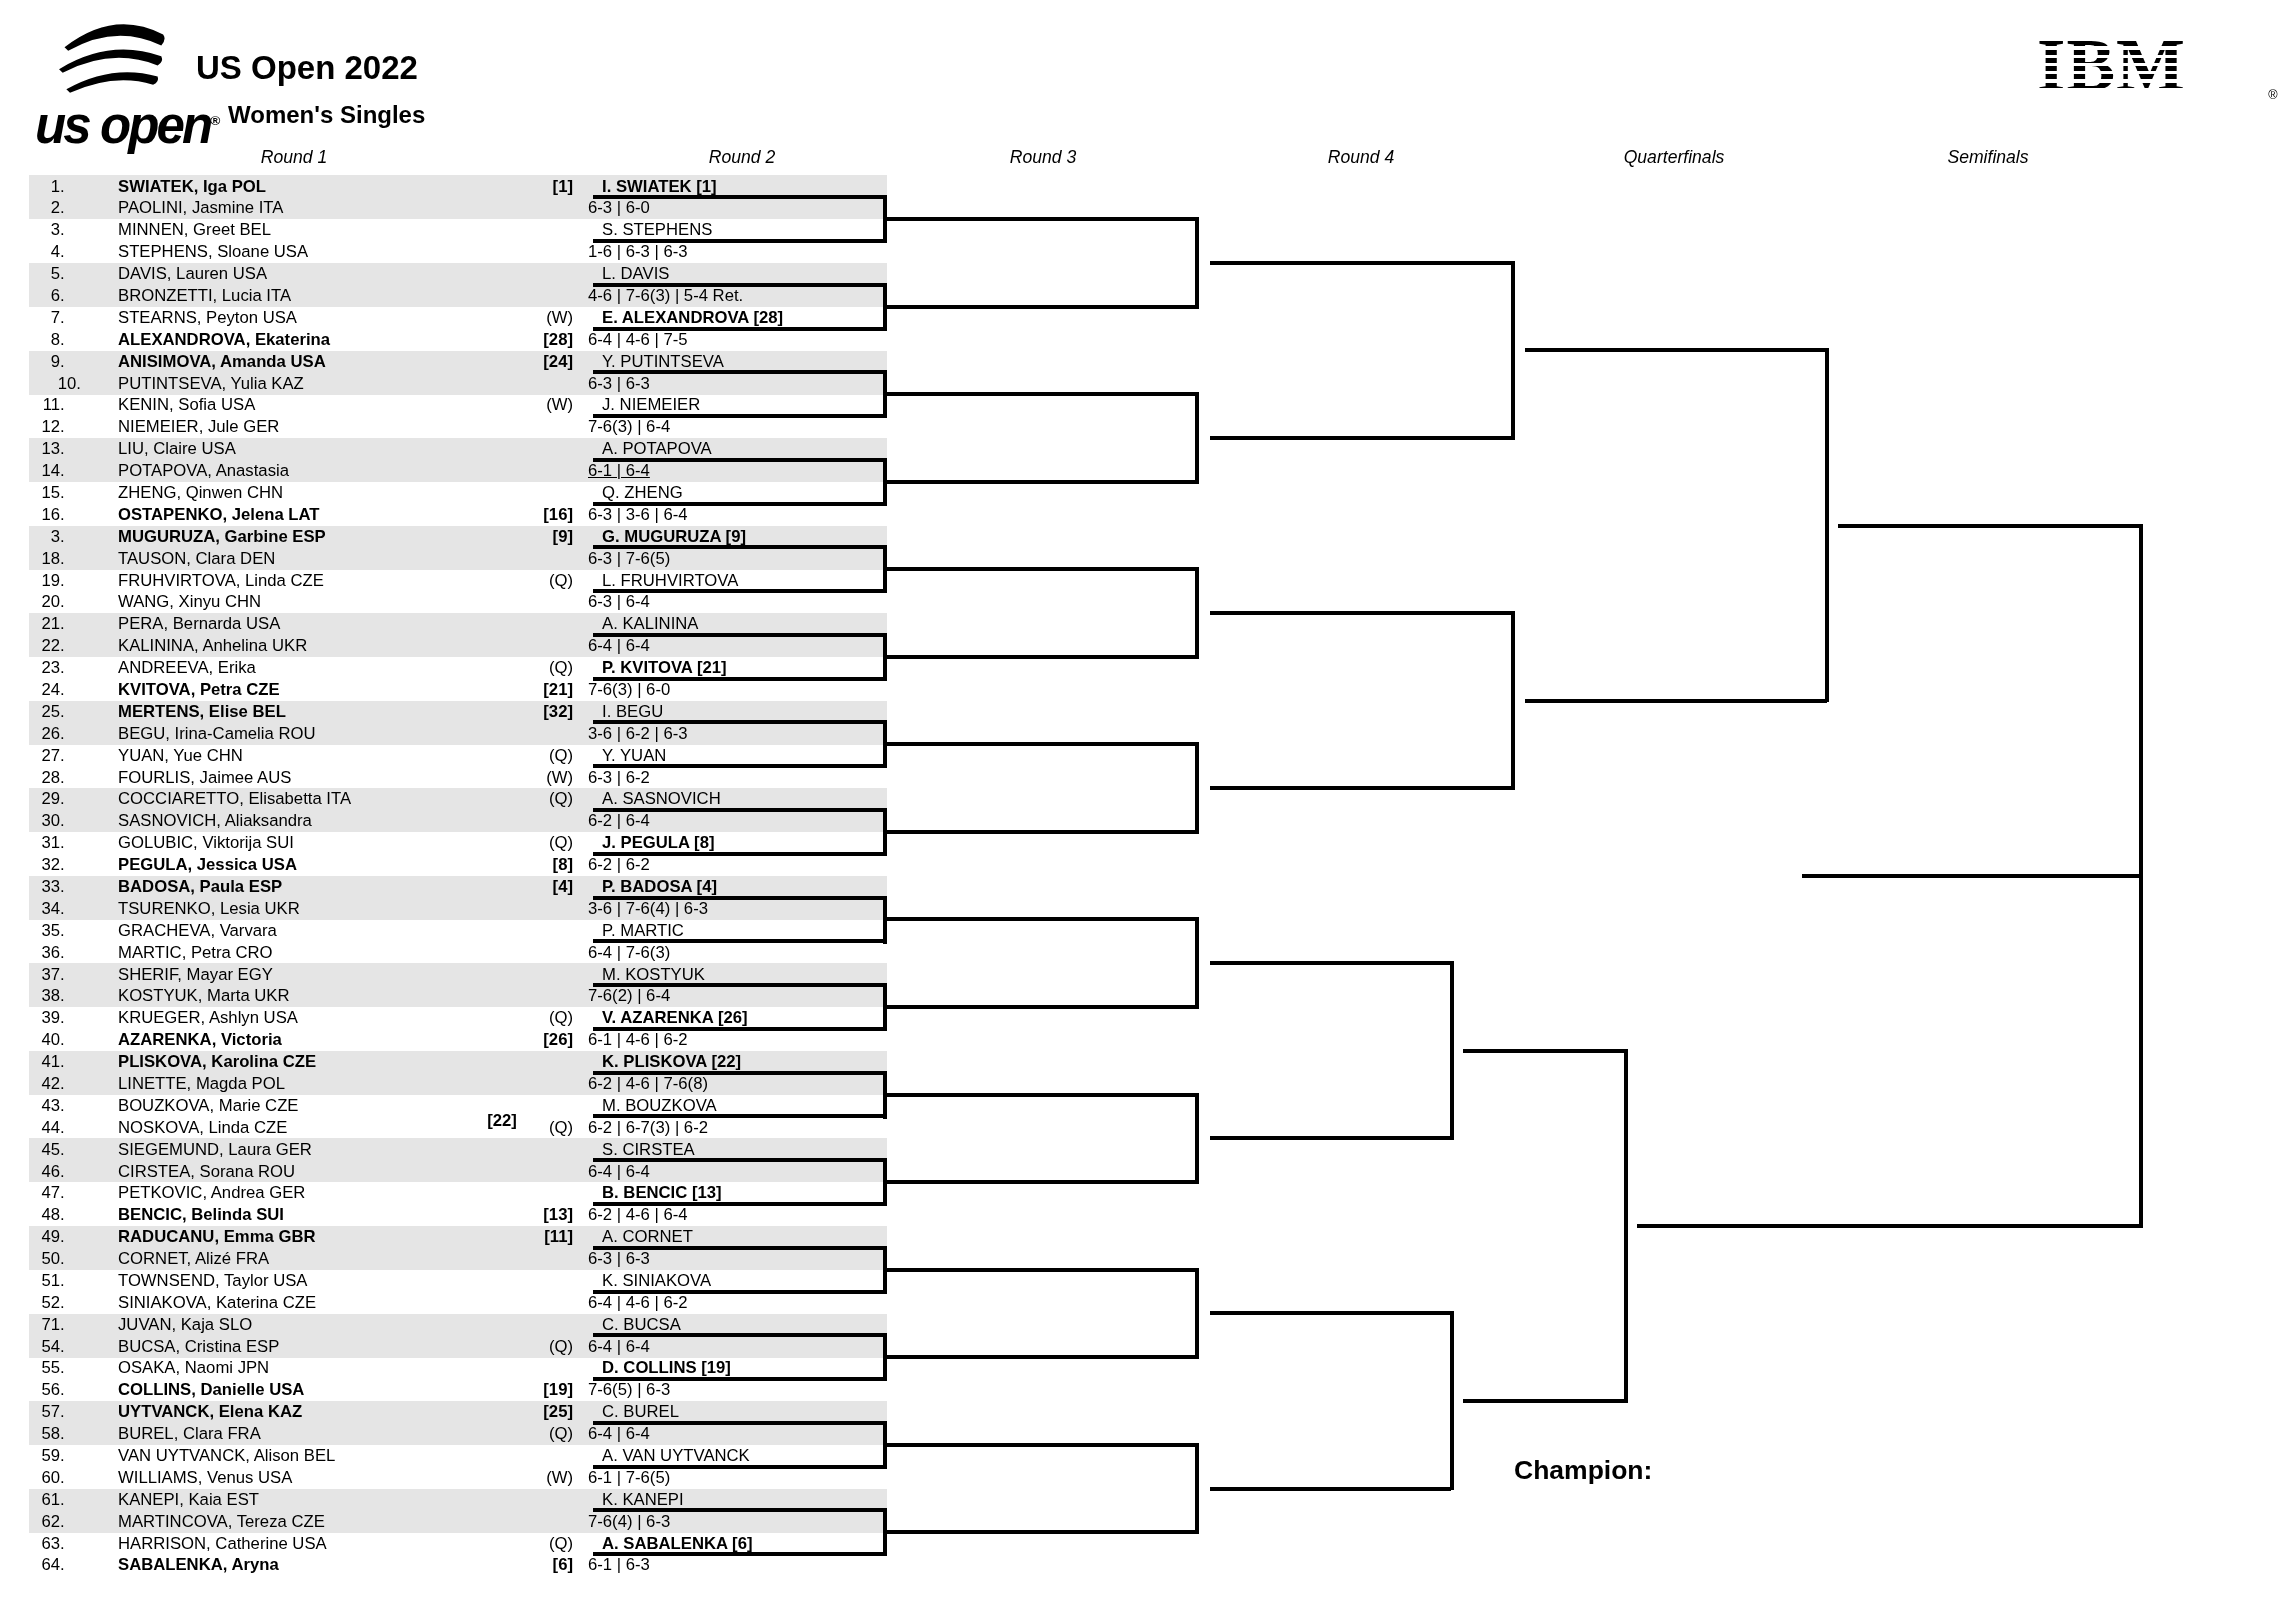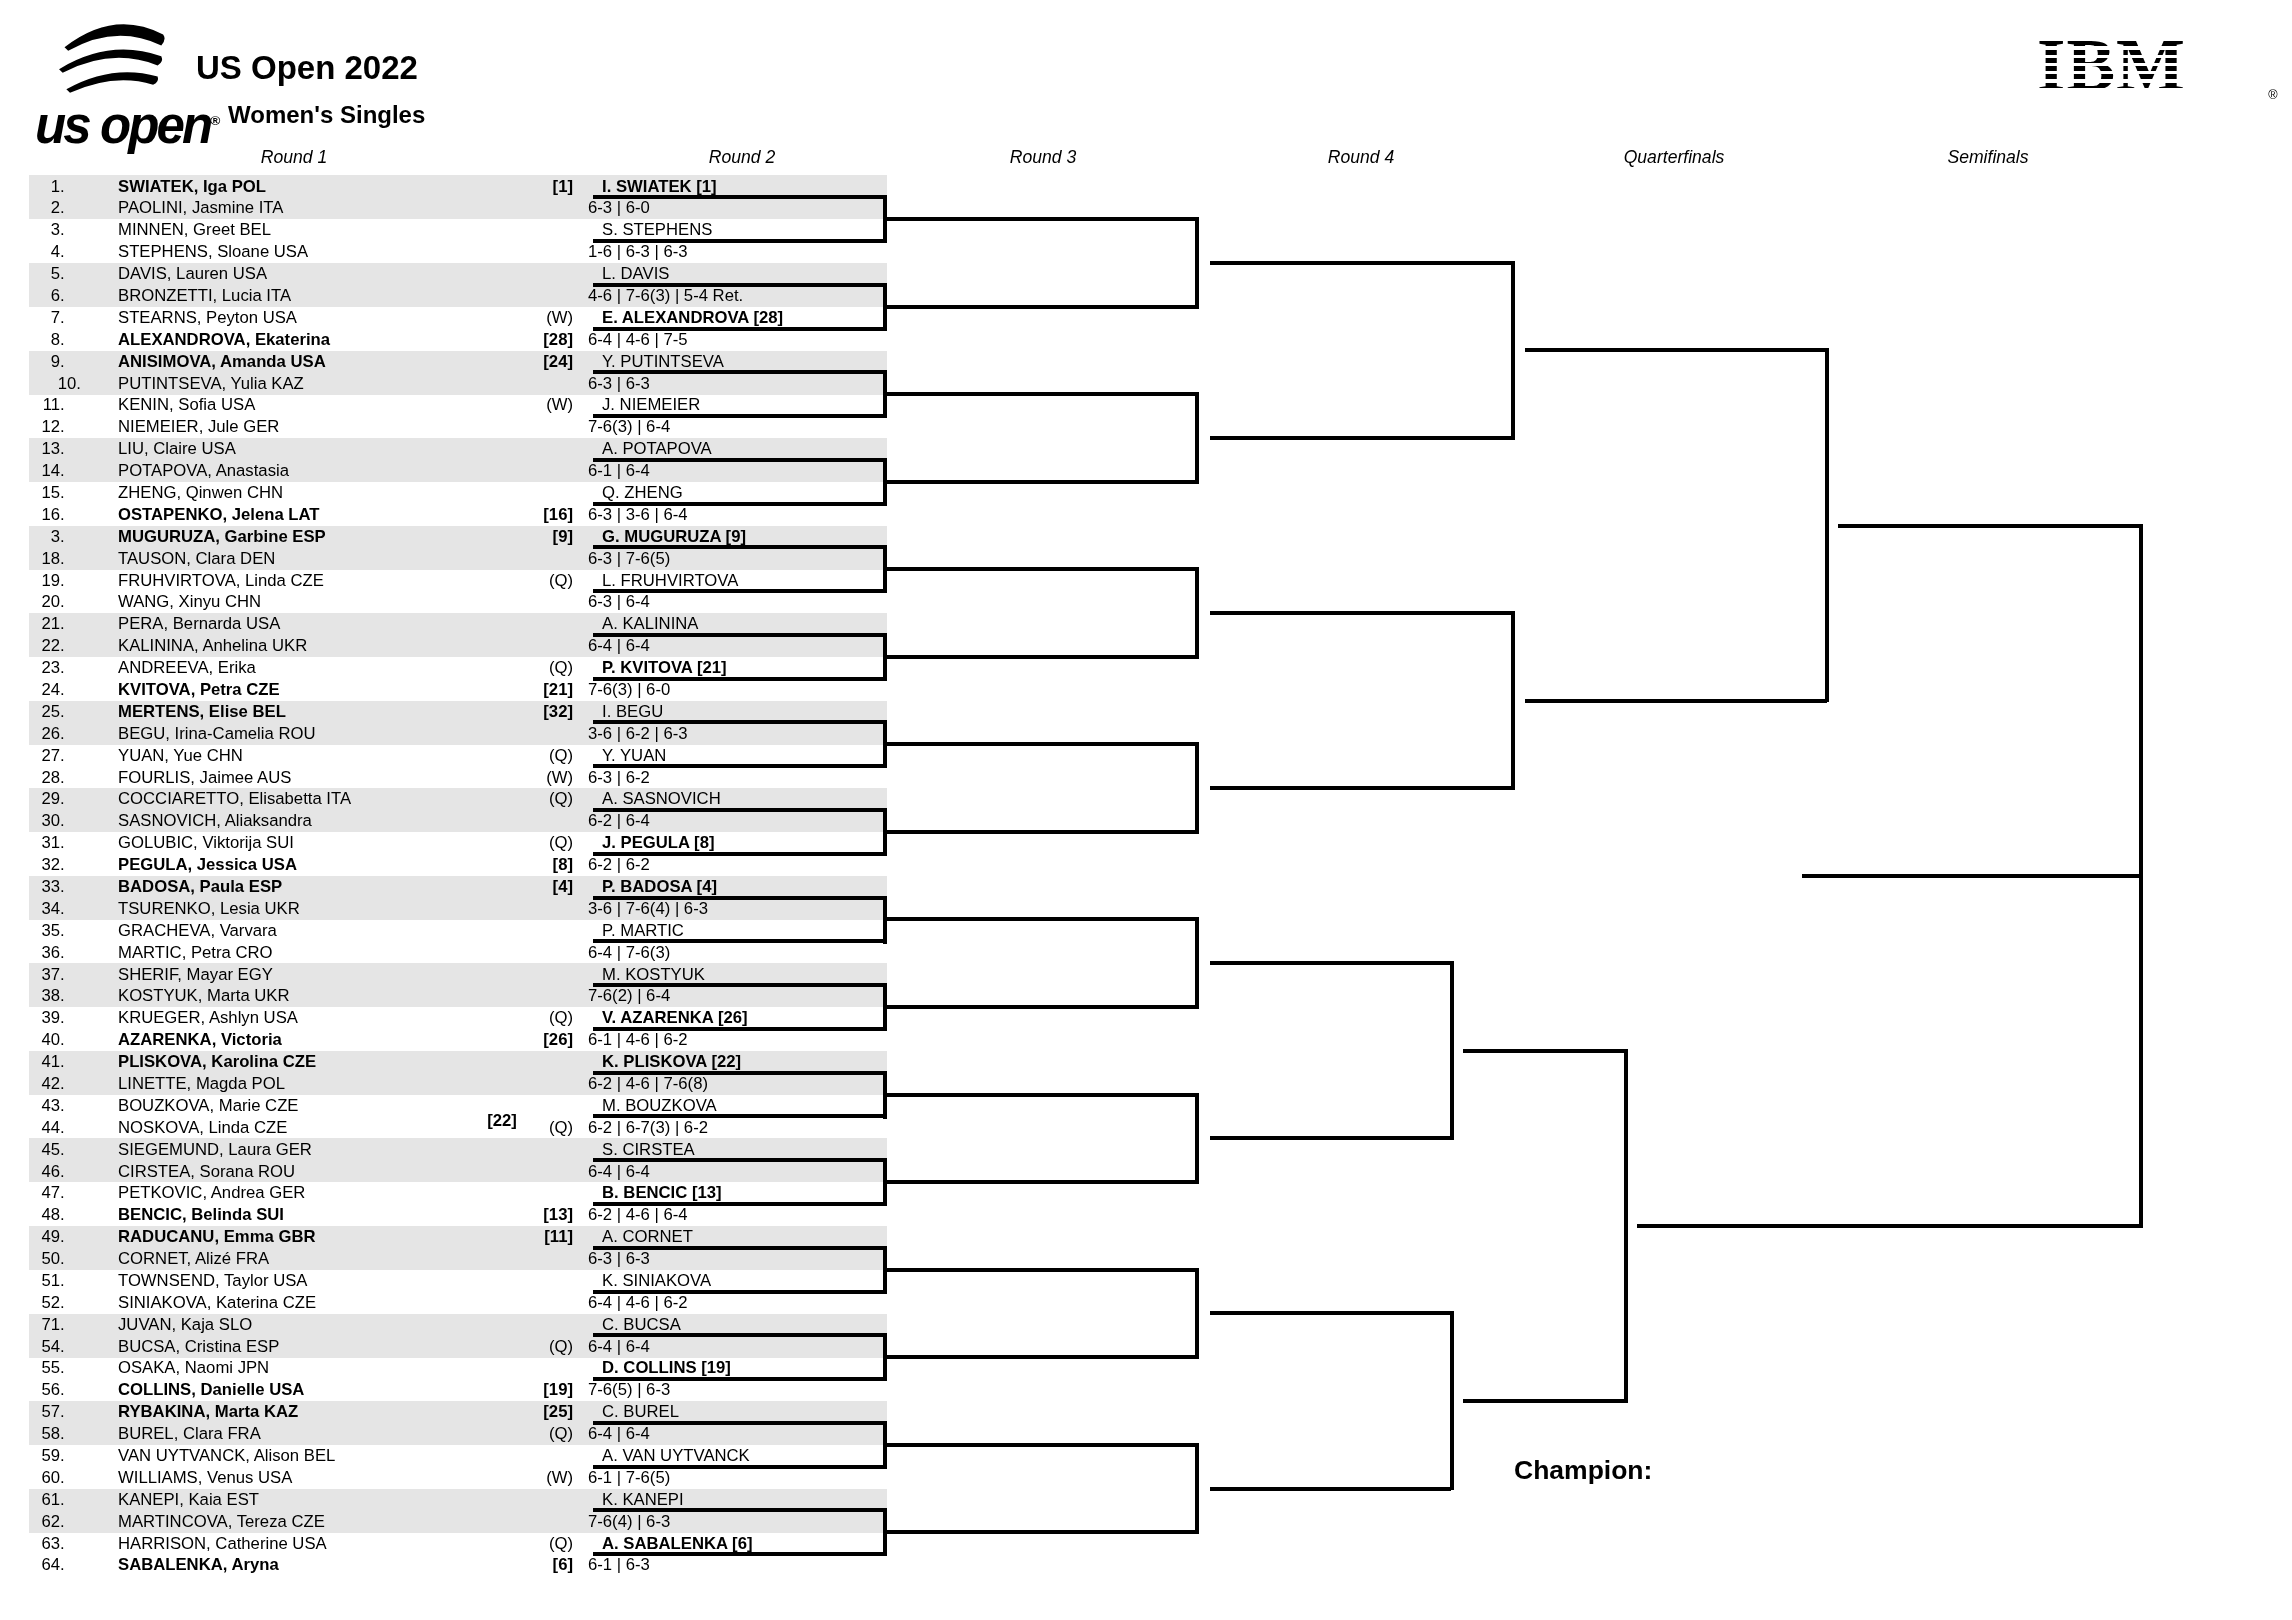--- a/index.html
+++ b/index.html
@@ -203,21 +203,21 @@
       <div class="txt" style="left: 118px; top: 1314px;">JUVAN, Kaja SLO</div>
       <div class="txt num" style="left: 19.6px; top: 1336px;">54.</div>
       <div class="txt" style="left: 118px; top: 1336px;">BUCSA, Cristina ESP</div>
       <div class="txt tag" style="left: 431px; top: 1336px;">(Q)</div>
       <div class="txt num" style="left: 19.6px; top: 1357px;">55.</div>
       <div class="txt" style="left: 118px; top: 1357px;">OSAKA, Naomi JPN</div>
       <div class="txt num" style="left: 19.6px; top: 1379px;">56.</div>
       <div class="txt b" style="left: 118px; top: 1379px;">COLLINS, Danielle USA</div>
       <div class="txt tag b" style="left: 431px; top: 1379px;">[19]</div>
       <div class="txt num" style="left: 19.6px; top: 1401px;">57.</div>
-      <div class="txt b" style="left: 118px; top: 1401px;">RYBAKINA, Marta KAZ</div>
+      <div class="txt b" style="left: 118px; top: 1401px;">UYTVANCK, Elena KAZ</div>
       <div class="txt tag b" style="left: 431px; top: 1401px;">[25]</div>
       <div class="txt num" style="left: 19.6px; top: 1423px;">58.</div>
       <div class="txt" style="left: 118px; top: 1423px;">BUREL, Clara FRA</div>
       <div class="txt tag" style="left: 431px; top: 1423px;">(Q)</div>
       <div class="txt num" style="left: 19.6px; top: 1445px;">59.</div>
       <div class="txt" style="left: 118px; top: 1445px;">VAN UYTVANCK, Alison BEL</div>
       <div class="txt num" style="left: 19.6px; top: 1467px;">60.</div>
       <div class="txt" style="left: 118px; top: 1467px;">WILLIAMS, Venus USA</div>
       <div class="txt tag" style="left: 431px; top: 1467px;">(W)</div>
       <div class="txt num" style="left: 19.6px; top: 1489px;">61.</div>
@@ -242,21 +242,21 @@
       <div class="txt b" style="left: 602px; top: 307px;">E. ALEXANDROVA [28]</div>
       <div class="txt" style="left: 588px; top: 329px;">6-4 | 4-6 | 7-5</div>
       <div class="ln" style="left: 593px; top: 327px; width: 294px; height: 3.9px;"></div>
       <div class="txt" style="left: 602px; top: 351px;">Y. PUTINTSEVA</div>
       <div class="txt" style="left: 588px; top: 373px;">6-3 | 6-3</div>
       <div class="ln" style="left: 593px; top: 370px; width: 294px; height: 3.9px;"></div>
       <div class="txt" style="left: 602px; top: 394px;">J. NIEMEIER</div>
       <div class="txt" style="left: 588px; top: 416px;">7-6(3) | 6-4</div>
       <div class="ln" style="left: 593px; top: 414px; width: 294px; height: 3.9px;"></div>
       <div class="txt" style="left: 602px; top: 438px;">A. POTAPOVA</div>
-      <div class="txt" style="left: 588px; top: 460px;">6-1 | 6-4</div>
+      <div class="txt" style="left: 588px; top: 460px; text-decoration: underline;">6-1 | 6-4</div>
       <div class="ln" style="left: 593px; top: 458px; width: 294px; height: 3.9px;"></div>
       <div class="txt" style="left: 602px; top: 482px;">Q. ZHENG</div>
       <div class="txt" style="left: 588px; top: 504px;">6-3 | 3-6 | 6-4</div>
       <div class="ln" style="left: 593px; top: 502px; width: 294px; height: 3.9px;"></div>
       <div class="txt b" style="left: 602px; top: 526px;">G. MUGURUZA [9]</div>
       <div class="txt" style="left: 588px; top: 548px;">6-3 | 7-6(5)</div>
       <div class="ln" style="left: 593px; top: 545px; width: 294px; height: 3.9px;"></div>
       <div class="txt" style="left: 602px; top: 570px;">L. FRUHVIRTOVA</div>
       <div class="txt" style="left: 588px; top: 591px;">6-3 | 6-4</div>
       <div class="ln" style="left: 593px; top: 589px; width: 294px; height: 3.9px;"></div>

